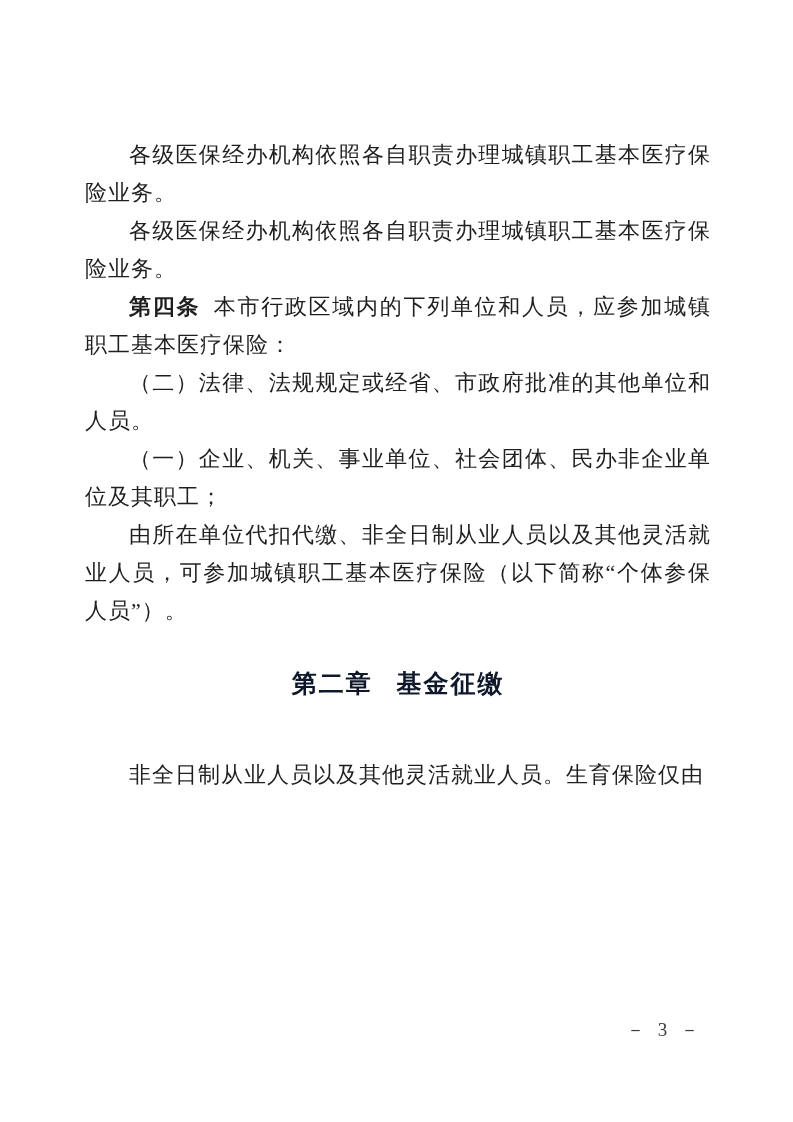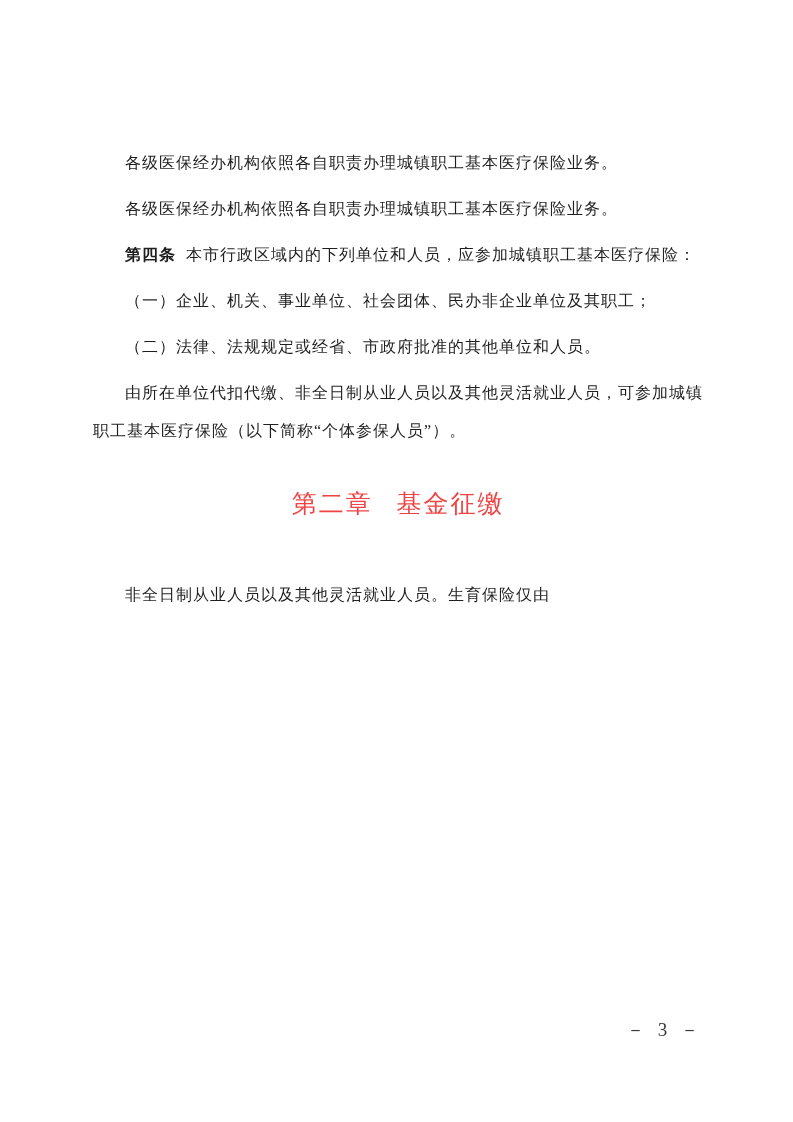--- a/index.html
+++ b/index.html
@@ -17,43 +17,43 @@
     color: #1f1f1f;
     overflow: hidden;
   }
   .content {
     position: absolute;
     left: 85px;
     top: 136px;
     width: 626px;
   }
   .body-para {
-    margin: 8px;
-    font-size: 16px;
+    margin: 0;
+    font-size: 22px;
     line-height: 38px;
     letter-spacing: 1px;
     text-align: justify;
     text-justify: inter-character;
     text-indent: 2em;
     word-break: break-all;
   }
   .article-lead {
     font-weight: bold;
     margin-right: 0.62em;
   }
   .chapter-heading {
     margin: 34px 0 54px 0;
     text-align: center;
     text-indent: 0;
     font-family: "Liberation Sans", "DejaVu Sans", sans-serif;
-    font-weight: normal;
+    font-weight: bold;
     font-size: 25px;
     line-height: 38px;
     letter-spacing: 2px;
-    color: #ef4444;
+    color: #0f172a;
   }
   .chapter-label {
     margin-right: 0.95em;
   }
   .page-number {
     position: absolute;
     top: 1018px;
     right: 90px;
     font-size: 19px;
     line-height: 24px;
@@ -67,23 +67,23 @@
 
 <div class="page">
   <div class="content">
 
     <p class="body-para">各级医保经办机构依照各自职责办理城镇职工基本医疗保险业务。</p>
 
     <p class="body-para">各级医保经办机构依照各自职责办理城镇职工基本医疗保险业务。</p>
 
     <p class="body-para"><span class="article-lead">第四条</span><span>本市行政区域内的下列单位和人员，应参加城镇职工基本医疗保险：</span></p>
 
+    <p class="body-para">（二）法律、法规规定或经省、市政府批准的其他单位和人员。</p>
+
     <p class="body-para">（一）企业、机关、事业单位、社会团体、民办非企业单位及其职工；</p>
-
-    <p class="body-para">（二）法律、法规规定或经省、市政府批准的其他单位和人员。</p>
 
     <p class="body-para">由所在单位代扣代缴、非全日制从业人员以及其他灵活就业人员，可参加城镇职工基本医疗保险（以下简称“个体参保人员”）。</p>
 
     <h2 class="chapter-heading"><span class="chapter-label">第二章</span><span>基金征缴</span></h2>
 
 
     <p class="body-para">非全日制从业人员以及其他灵活就业人员。生育保险仅由</p>
 
   </div>
 

